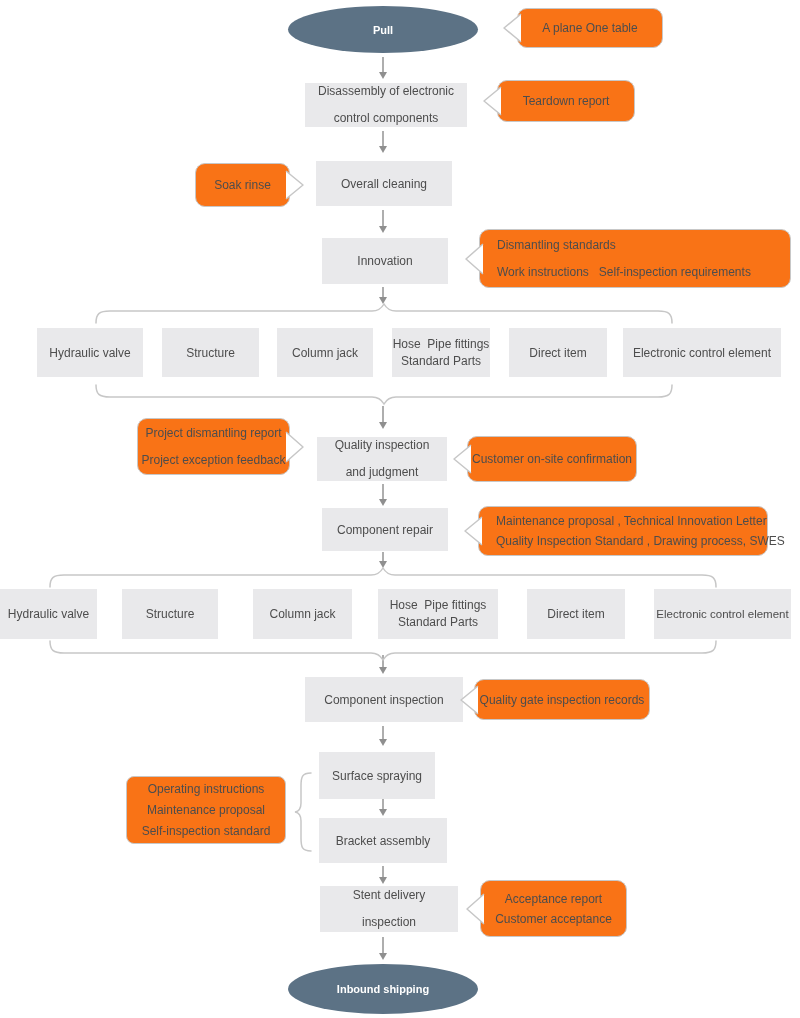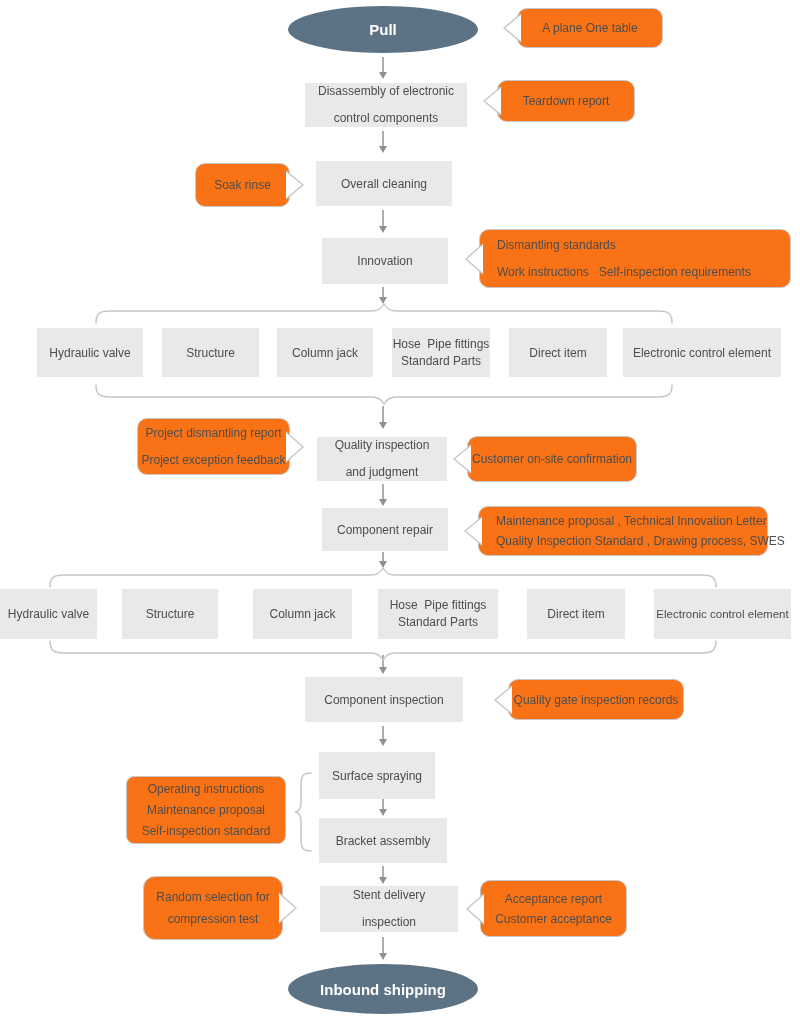--- a/index.html
+++ b/index.html
@@ -5,21 +5,21 @@
   :root{
     --terminal:#5c7285; --box:#e9e9eb; --line:#c7c7c7;
     --arrow:#aeaeae; --arrowhead:#8f8f8f; --text:#4d4d4d; --bg:#ffffff;
   }
   html,body{margin:0;padding:0;background:var(--bg);}
   #canvas{position:relative;width:800px;height:1018px;overflow:hidden;background:var(--bg);
     font-family:"Liberation Sans",sans-serif;font-size:12px;color:var(--text);}
   .txt{white-space:pre;}
   
   .terminal{position:absolute;background:var(--terminal);border-radius:50%;color:#fff;
-    font-weight:bold;font-size:15px;display:flex;align-items:center;justify-content:center;text-align:center;}
+    font-weight:bold;font-size:11px;display:flex;align-items:center;justify-content:center;text-align:center;}
   
   .pbox{position:absolute;background:var(--box);display:flex;align-items:center;
     justify-content:center;text-align:center;color:var(--text);}
   .lh27{line-height:27px;} .lh22{line-height:22px;} .lh21{line-height:21px;}
   .lh20{line-height:20px;} .lh17{line-height:17px;}
   
   .callout{position:absolute;background:#f97316;border:1.5px solid var(--line);border-radius:10px;
     display:flex;align-items:center;justify-content:center;text-align:center;box-sizing:border-box;}
   .callout.align-left{justify-content:flex-start;text-align:left;padding-left:17px;}
   .callout.r8{border-radius:8px;} .callout.r12{border-radius:12px;}
@@ -155,37 +155,30 @@
       </svg>
     <span class="txt">Customer on-site confirmation</span>
   </div>
   <div class="callout align-left lh20" style="left:478px;top:506px;width:290px;height:50px">
     <svg class="tail tail-left" width="22" height="36" viewBox="0 0 22 36">
         <path d="M20,4 L3,18 L20,32"></path>
       </svg>
     <span class="txt">Maintenance proposal , Technical Innovation Letter
 Quality Inspection Standard , Drawing process, SWES</span>
   </div>
-  <div class="callout" style="left:508px;top:679px;width:176px;height:41px">
+  <div class="callout" style="left:474px;top:679px;width:176px;height:41px">
     <svg class="tail tail-left" width="22" height="36" viewBox="0 0 22 36">
         <path d="M20,4 L3,18 L20,32"></path>
       </svg>
     <span class="txt">Quality gate inspection records</span>
   </div>
   <div class="callout r8 lh21" style="left:126px;top:776px;width:160px;height:68px">
     <span class="txt">Operating instructions
 Maintenance proposal
 Self-inspection standard</span>
-  </div>
-  <div class="callout r12 lh22" style="left:143px;top:876px;width:140px;height:64px">
-    <svg class="tail tail-right" width="22" height="40" viewBox="0 0 22 40">
-        <path d="M2,5 L19,20 L2,35"></path>
-      </svg>
-    <span class="txt">Random selection for
-compression test</span>
   </div>
   <div class="callout lh20" style="left:480px;top:880px;width:147px;height:57px">
     <svg class="tail tail-left" width="22" height="40" viewBox="0 0 22 40">
         <path d="M20,5 L3,20 L20,35"></path>
       </svg>
     <span class="txt">Acceptance report
 Customer acceptance</span>
   </div>
 
   <div class="arrow" style="left:382px;top:57px;height:15px"></div>

